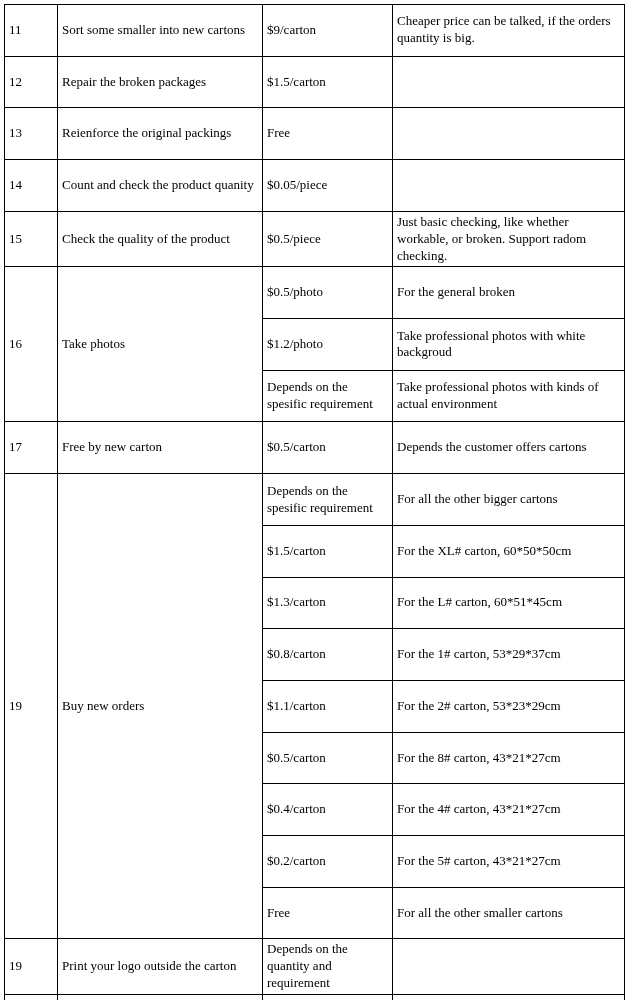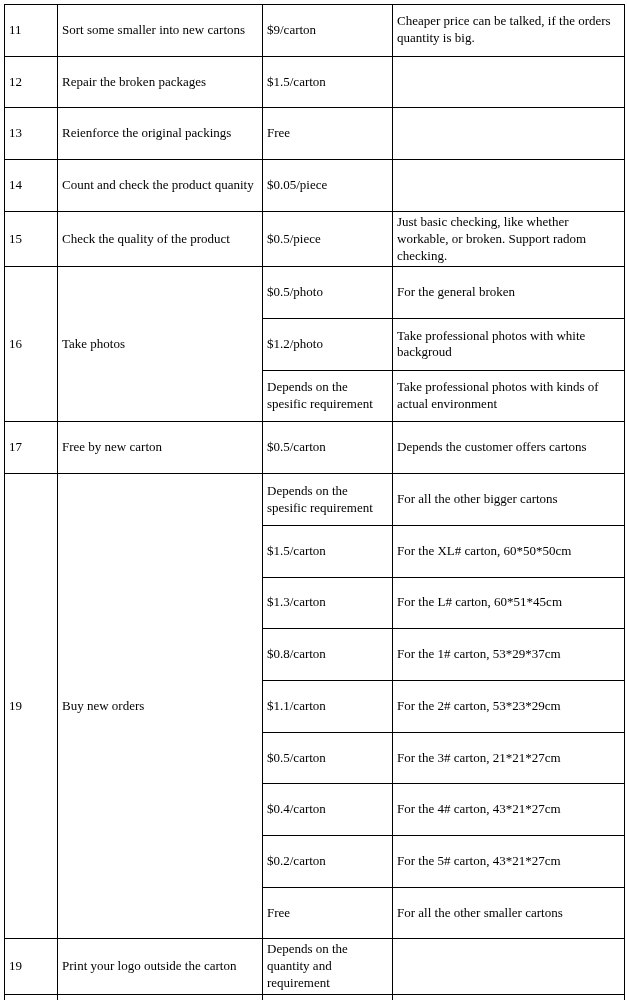--- a/index.html
+++ b/index.html
@@ -115,21 +115,21 @@
     <tr>
       <td>$0.8/carton</td>
       <td>For the 1# carton, 53*29*37cm</td>
     </tr>
     <tr>
       <td>$1.1/carton</td>
       <td>For the 2# carton, 53*23*29cm</td>
     </tr>
     <tr>
       <td>$0.5/carton</td>
-      <td>For the 3# carton, 21*21*27cm</td>
+      <td>For the 8# carton, 43*21*27cm</td>
     </tr>
     <tr>
       <td>$0.4/carton</td>
       <td>For the 4# carton, 43*21*27cm</td>
     </tr>
     <tr>
       <td>$0.2/carton</td>
       <td>For the 5# carton, 43*21*27cm</td>
     </tr>
     <tr>

